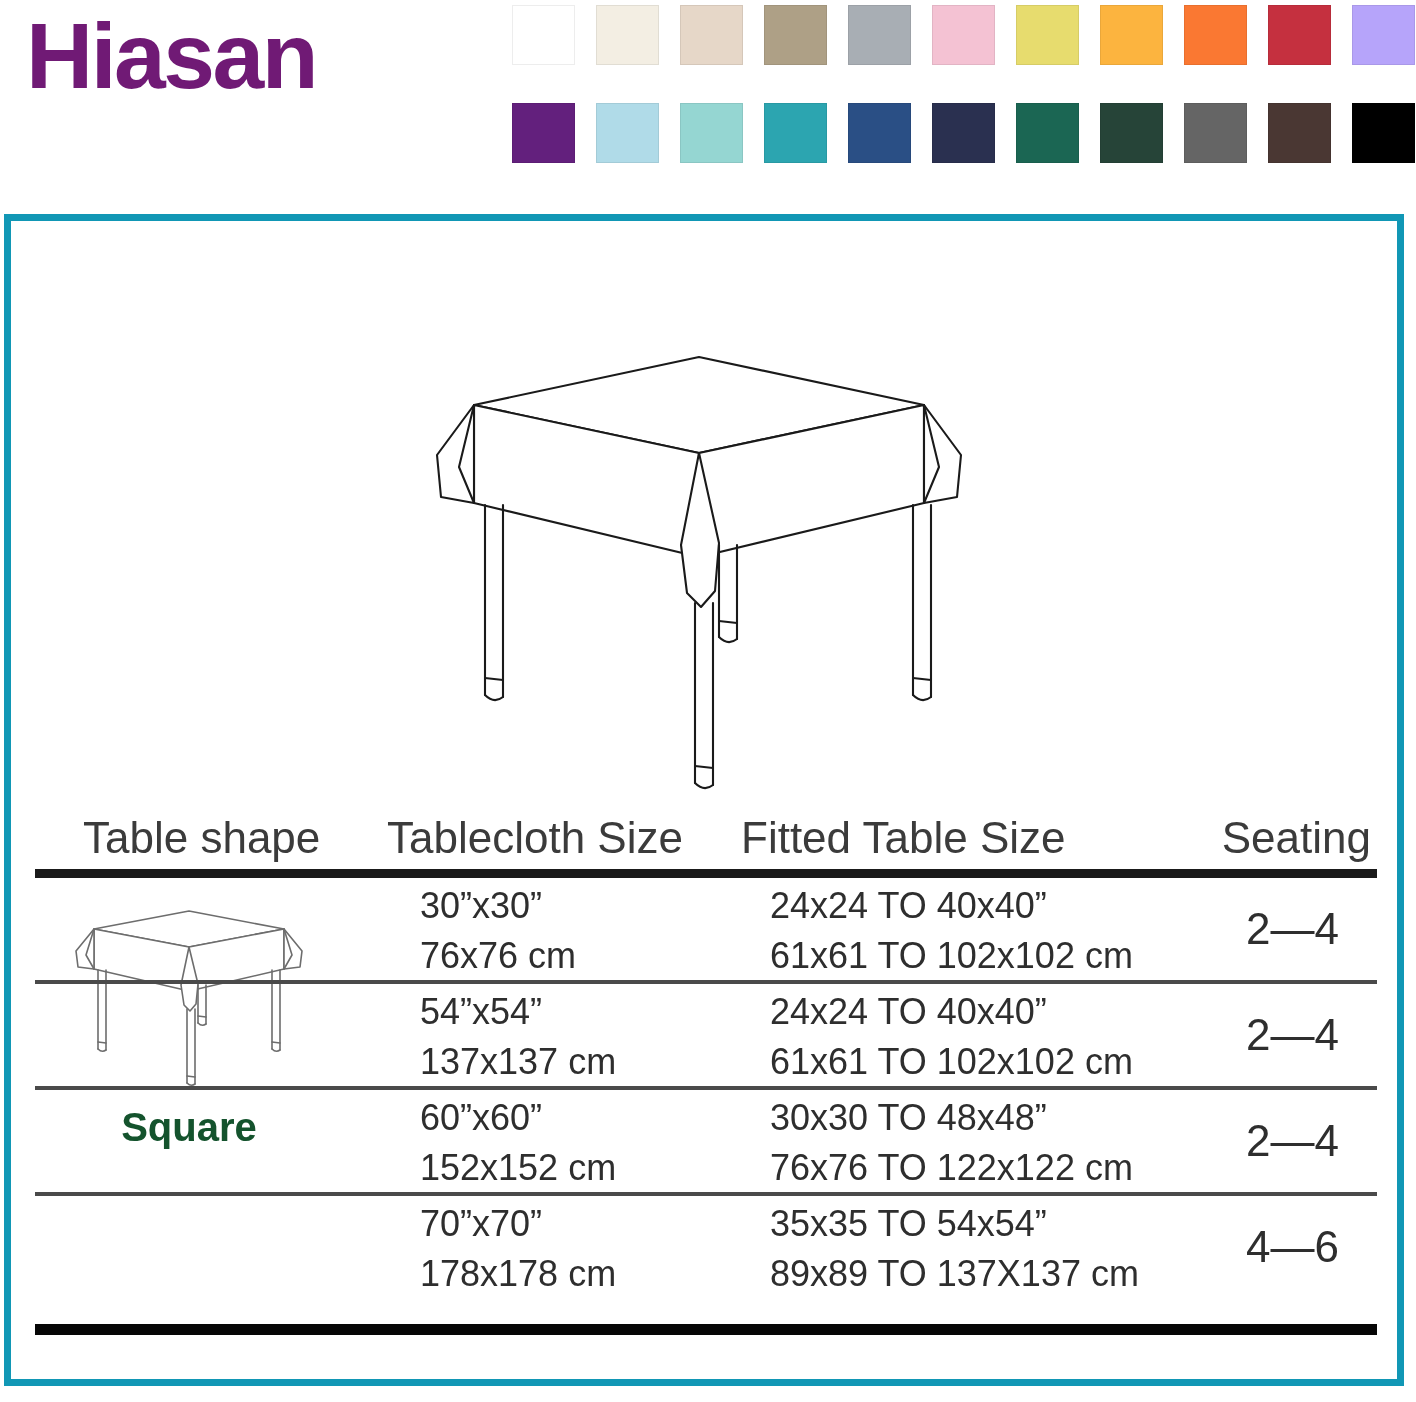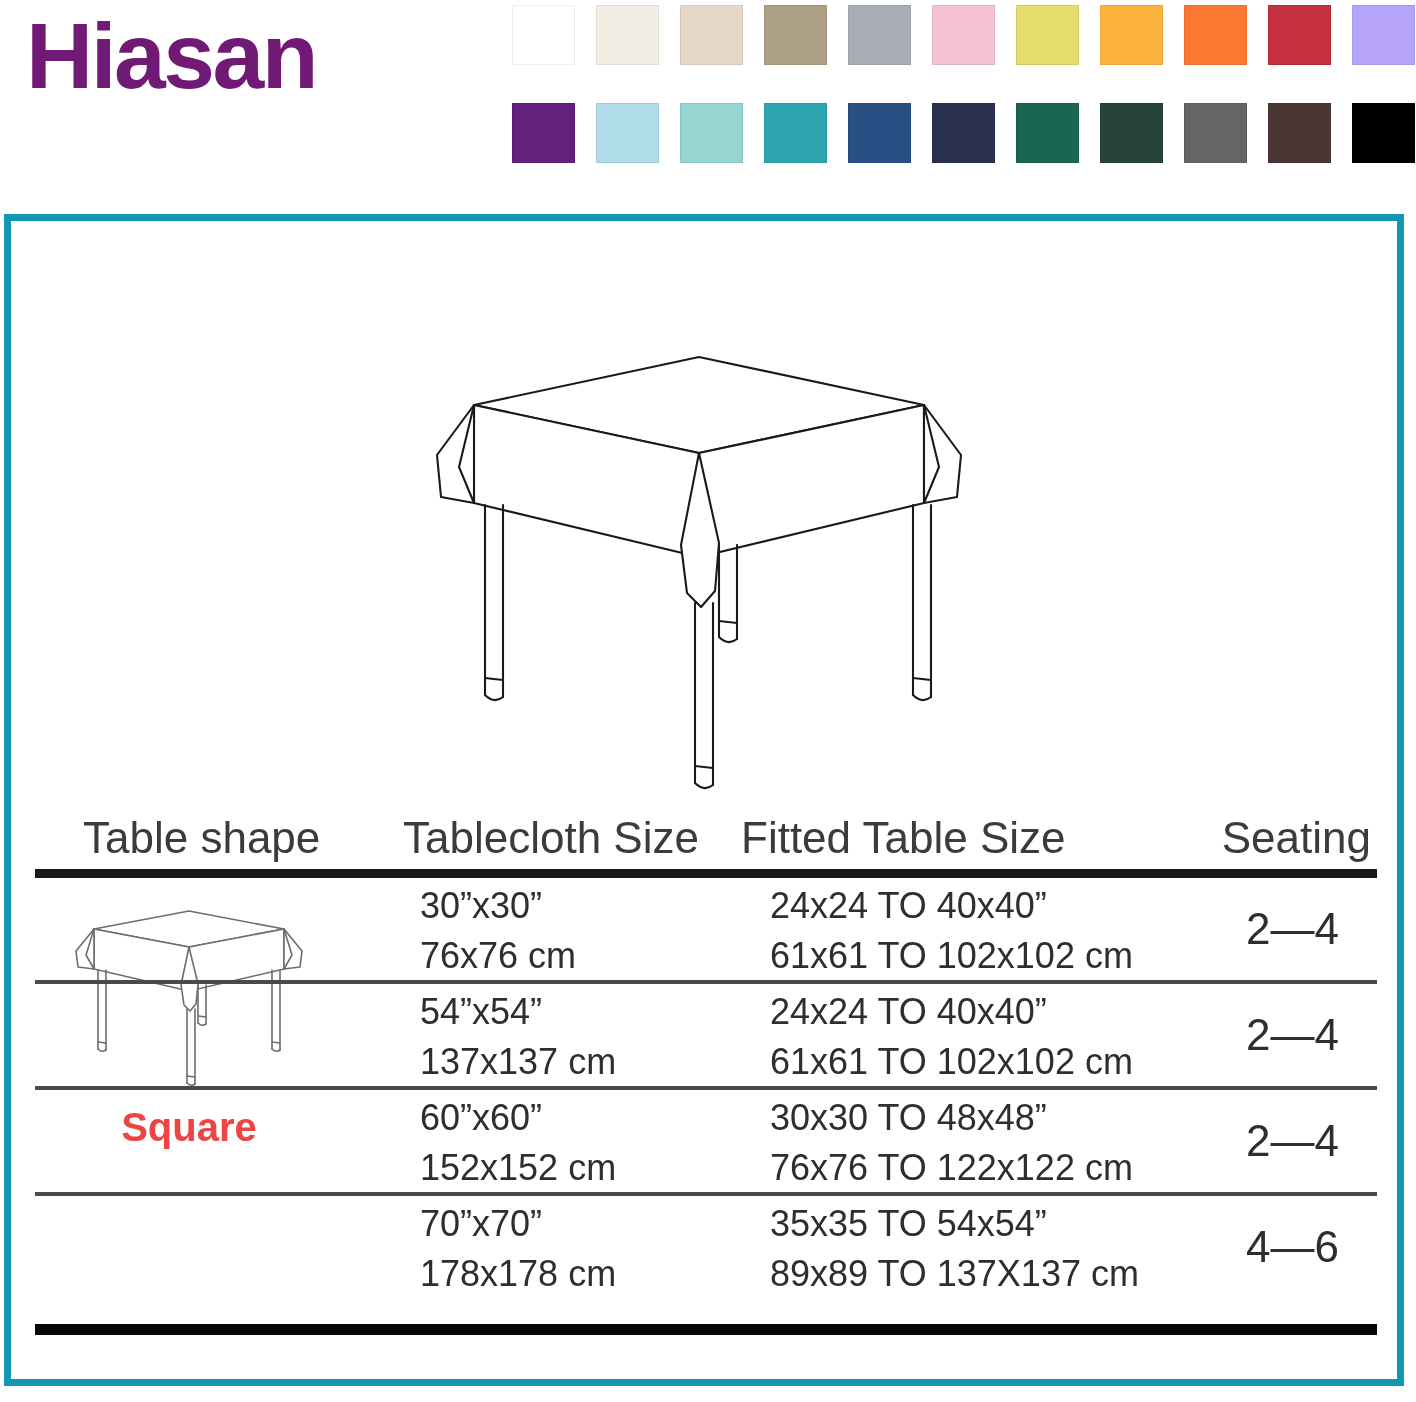--- a/index.html
+++ b/index.html
@@ -91,21 +91,21 @@
   }
   .th {
     position: absolute;
     bottom: 0;
     font-size: 44px;
     color: #3b3b3b;
     white-space: nowrap;
     font-family: "Liberation Sans", sans-serif;
   }
   .th-shape    { left: 4px; margin-left: 44px; }
-  .th-cloth    { left: 368px; }
+  .th-cloth    { left: 352px; }
   .th-fitted   { left: 706px; }
   .th-seating  { right: 6px; }
 
   .head-rule {
     height: 9px;
     background: #1a1a1a;
     margin-top: 6px;
   }
 
   .table-body {
@@ -159,21 +159,21 @@
   #shape-icon {
     width: 250px;
     height: 200px;
     margin: 0 auto;
     display: block;
   }
   #shape-label {
     margin-top: 4px;
     font-size: 40px;
     font-weight: bold;
-    color: #ef4444;
+    color: #14532d;
     font-family: "Liberation Sans", sans-serif;
   }
 </style>
 </head>
 <body>
 
 <div id="header">
 
   <div id="brand-logo">Hiasan</div>
 

